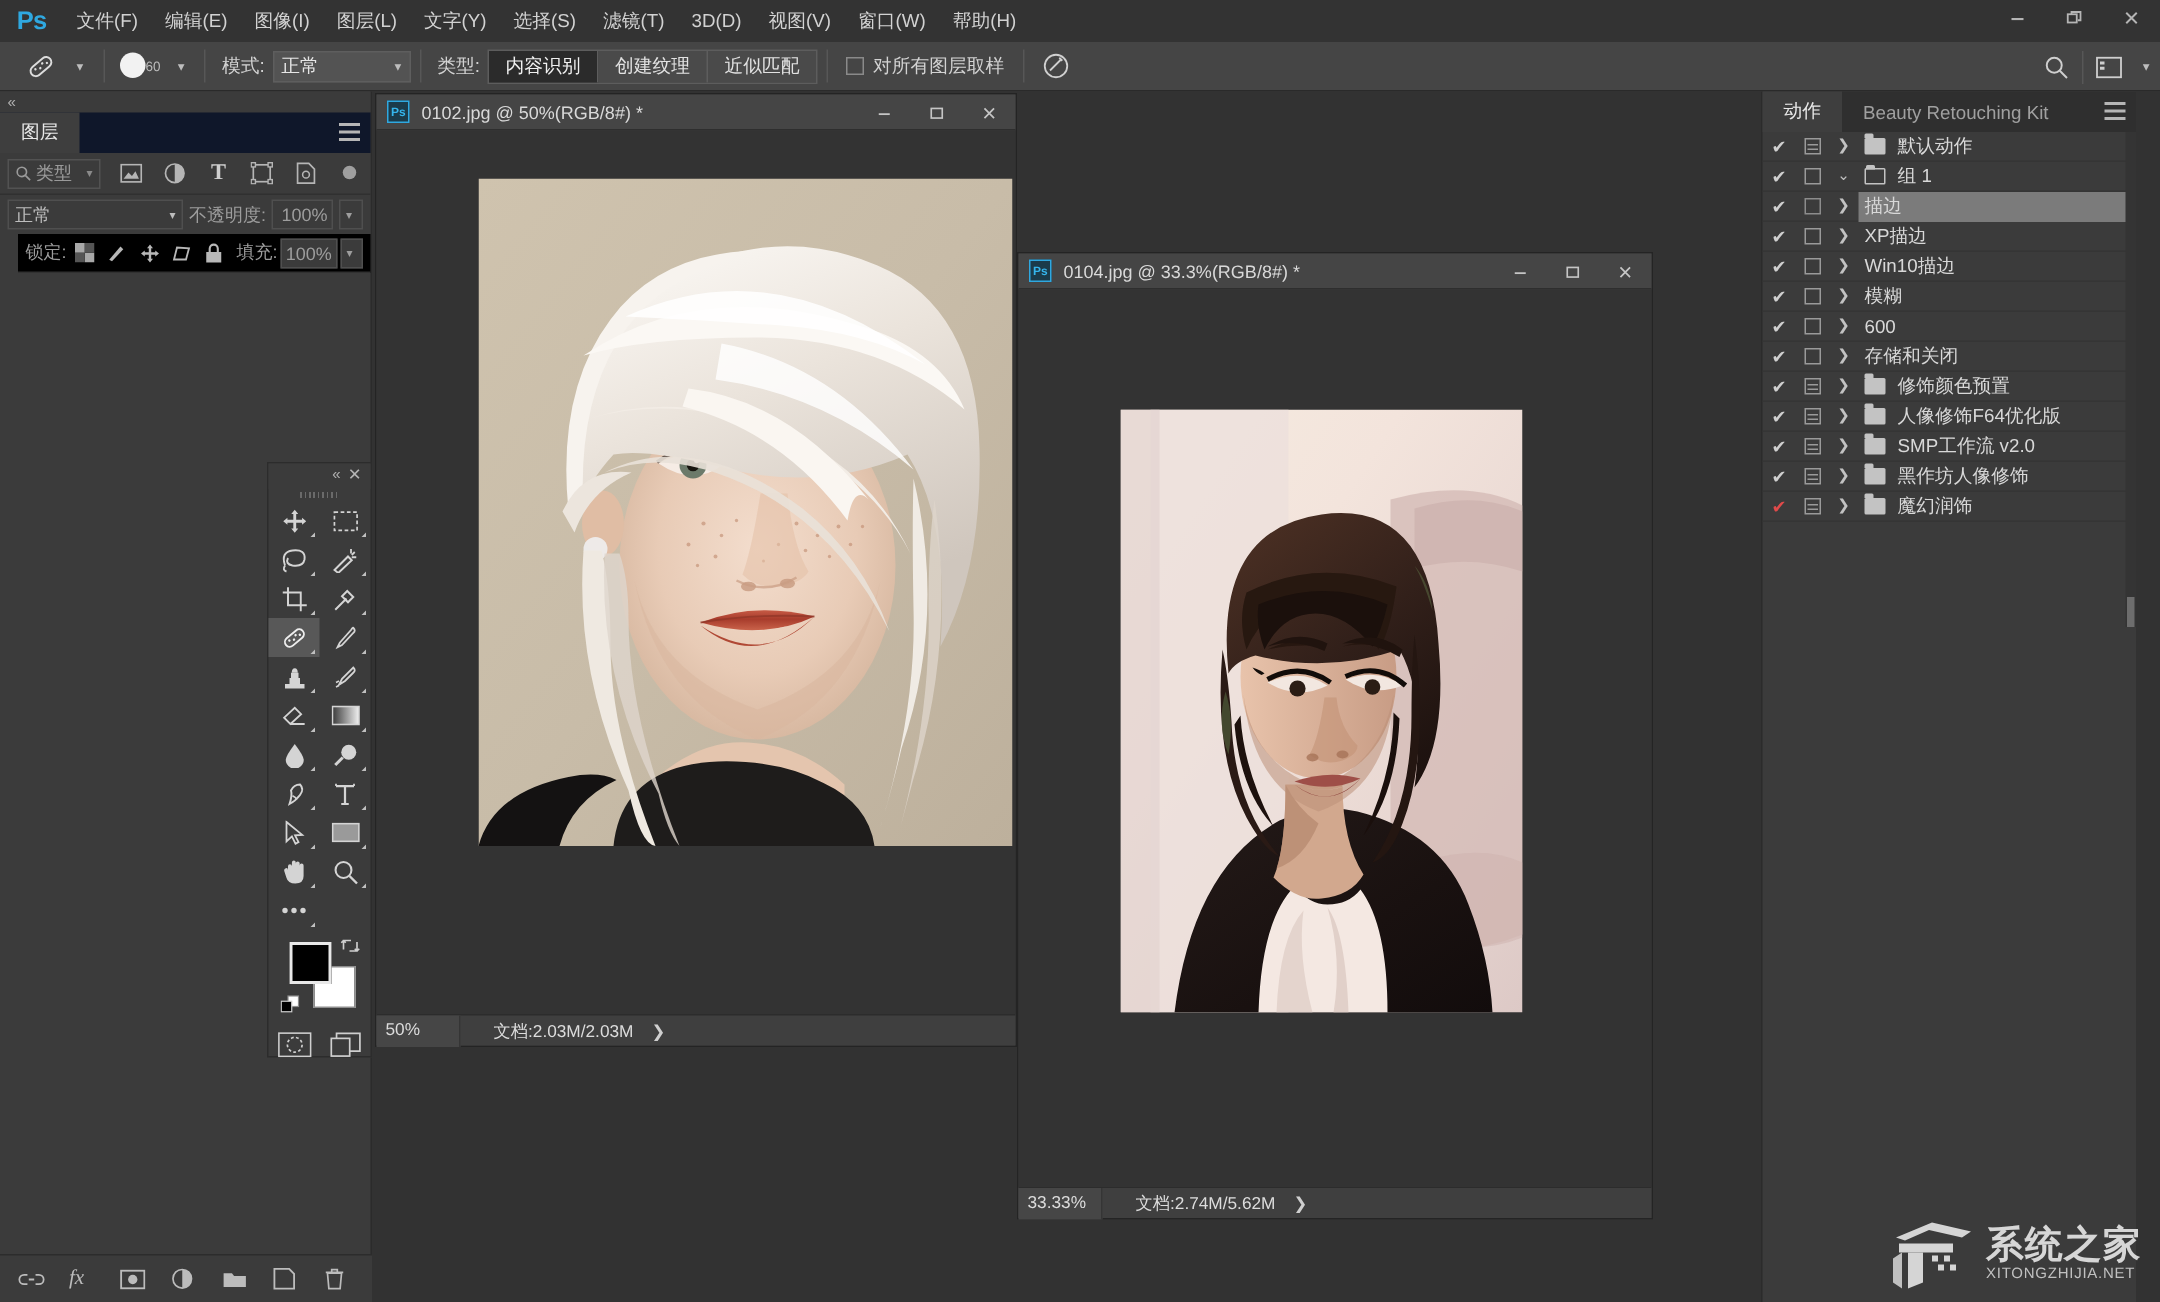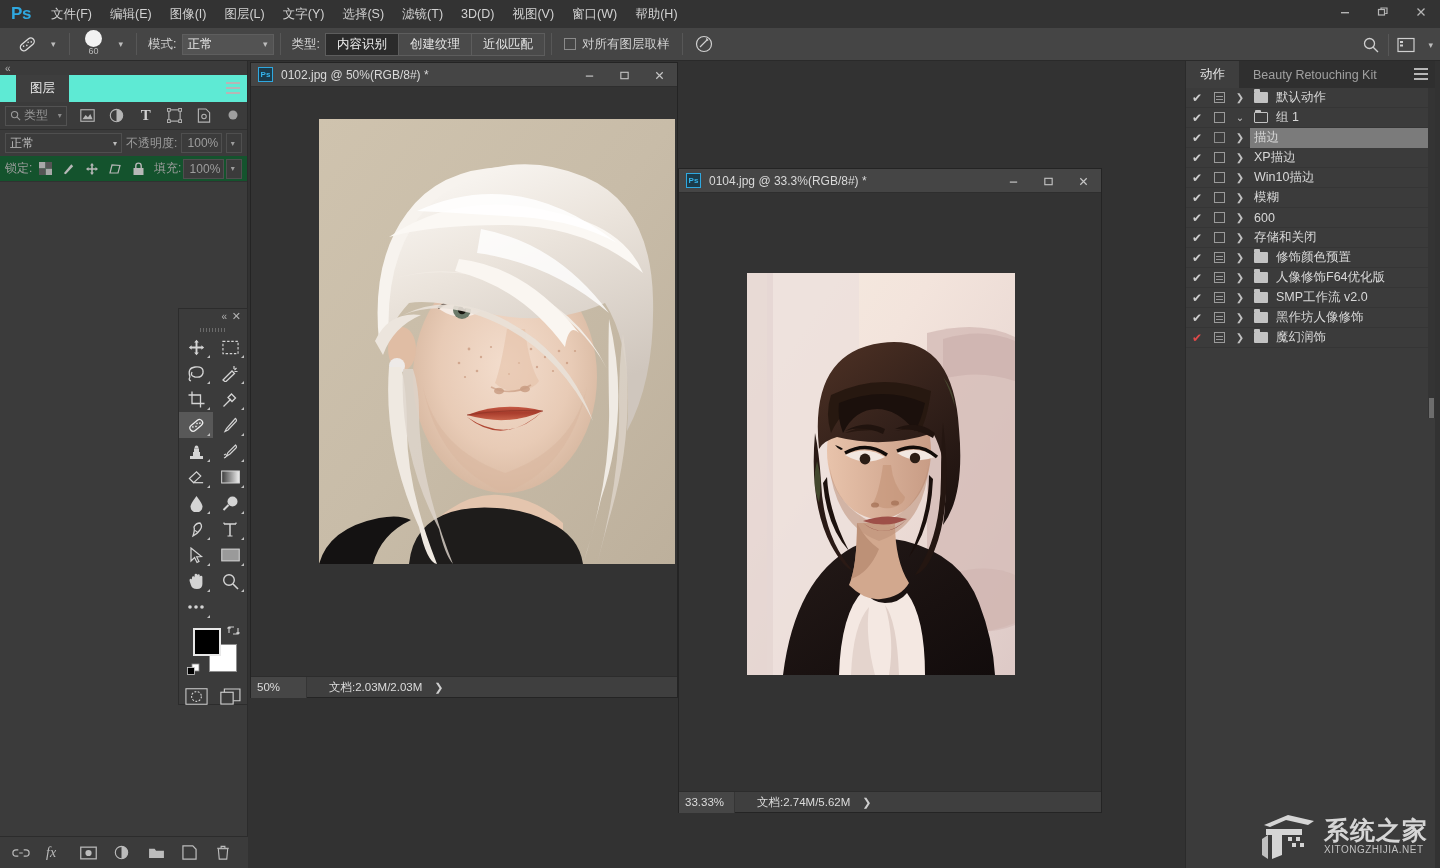--- a/index.html
+++ b/index.html
@@ -41,21 +41,21 @@
     background: #454545;
     border-bottom: 1px solid #2a2a2a;
     display: flex; align-items: center; gap: 0px;
   }
   .opt-grip { width: 10px; height: 33px; }
   .opt-tool-icon {
     width: 34px; height: 33px; display: flex; align-items: center; justify-content: center;
   }
   .chev { color: #bdbdbd; font-size: 9px; padding: 0 7px; }
   .opt-sep { width: 1px; height: 22px; background: #575757; margin: 0 6px; }
-  .brush-preview { display: flex; flex-direction: column; align-items: center; justify-content: center; width: 36px; height: 33px; }
+  .brush-preview { display: flex; align-items: center; justify-content: center; width: 36px; height: 33px; }
   .brush-dot { width: 17px; height: 17px; border-radius: 50%; background: #f2f2f2; margin-top: -2px;}
   .brush-num { font-size: 9px; color: #bbb; line-height: 9px; margin-top: 0px; }
   .opt-label { font-size: 12.5px; color: #d2d2d2; padding: 0 5px; white-space: nowrap; }
   .opt-select {
     height: 21px; background: #535353; border: 1px solid #5e5e5e;
     display: flex; align-items: center; justify-content: space-between;
     color: #e6e6e6; font-size: 12.5px; padding: 0 5px; min-width: 92px;
   }
   .seg-group { display: flex; border: 1px solid #5d5d5d; height: 23px; }
   .seg-btn {
@@ -77,21 +77,21 @@
     background: #323232;
   }
 
   
   .left-panel {
     position: absolute; left: 0; top: 0; width: 248px; height: 807px;
     background: #3b3b3b; border-right: 1px solid #2b2b2b;
   }
   .panel-collapse-row { height: 14px; display: flex; align-items: center; padding-left: 5px; background:#3b3b3b;}
   .dbl-chev { color: #b0b0b0; font-size: 10px; letter-spacing: -2px; }
-  .panel-tabs { height: 27px; background: #5eead4; display: flex; align-items: stretch; position: relative; padding-left: 16px; }
+  .panel-tabs { height: 27px; background: #0f172a; display: flex; align-items: stretch; position: relative; }
   .panel-tab {
     padding: 0 14px; display: flex; align-items: center; font-size: 12.5px;
     color: #a9a9a9; background: #2f2f2f;
   }
   .panel-tab.active { background: #3e3e3e; color: #e8e8e8; }
   .panel-menu-btn { position: absolute; right: 7px; top: 7px; width: 14px; }
   .hamb { display:block; width: 14px; height: 2px; background: #b6b6b6; margin-bottom: 3px; }
   .filter-row {
     height: 28px; display: flex; align-items: center; gap: 12px; padding: 0 5px;
     background: #3b3b3b; border-bottom: 1px solid #303030;
@@ -110,21 +110,21 @@
     display: flex; align-items: center; justify-content: space-between;
     color: #bdbdbd; font-size: 12px; padding: 0 4px;
   }
   .op-label { font-size: 12px; color: #9d9d9d; white-space: nowrap; }
   .num-box {
     height: 20px; width: 42px; background: #3b3b3b; border: 1px solid #4f4f4f;
     color: #9d9d9d; font-size: 12px; display: flex; align-items: center; justify-content: flex-end; padding-right: 3px;
   }
   .lock-row {
     height: 26px; display: flex; align-items: center; padding: 0 5px; gap: 2px;
-    background: #14532d; border-bottom: 1px solid #313131;
+    background: #000000; border-bottom: 1px solid #313131; margin-left: 12px;
   }
   .lock-icon { width: 22px; height: 22px; display: flex; align-items: center; justify-content: center; }
   .layer-item {
     height: 44px; display: flex; align-items: center; background: #5a5a5a; padding: 0 8px 0 0;
     border-bottom: 1px solid #333;
   }
   .eye-cell { width: 32px; display: flex; align-items: center; justify-content: center; }
   .layer-thumb {
     width: 32px; height: 32px; border: 1px solid #222; margin-right: 10px;
     background: linear-gradient(160deg,#c9b8ab 0%, #b09b8c 40%, #3a2a24 70%, #f2e9e4 100%);
@@ -194,21 +194,21 @@
   }
   .st-zoom { width: 56px; height: 21px; display:flex; align-items:center; padding-left:6px;
     font-size: 11.5px; color: #dcdcdc; background: #464646; border-right: 1px solid #353535; }
   .st-doc { font-size: 11.5px; color: #dcdcdc; padding-left: 22px; white-space: nowrap; }
   .st-arrow { color: #cfcfcf; font-size: 11px; padding-left: 12px; }
 
   .canvas-img { position: absolute; }
 
   
   .right-panel {
-    position: absolute; right: 5px; top: 0; width: 250px; height: 807px;
+    position: absolute; right: 16px; top: 0; width: 250px; height: 807px;
     background: #3b3b3b; border-left: 1px solid #2b2b2b;
   }
   .rp-tabs { height: 27px; background: #2f2f2f; display: flex; position: relative; }
   .rp-tab { padding: 0 14px; display: flex; align-items: center; font-size: 12.5px; color: #a0a0a0; }
   .rp-tab.active { background: #3e3e3e; color: #e8e8e8; }
   .act-list { position: relative; }
   .act-row {
     height: 20px; display: flex; align-items: center;
     border-bottom: 1px solid #353535; font-size: 12.5px; color: #d8d8d8;
   }

